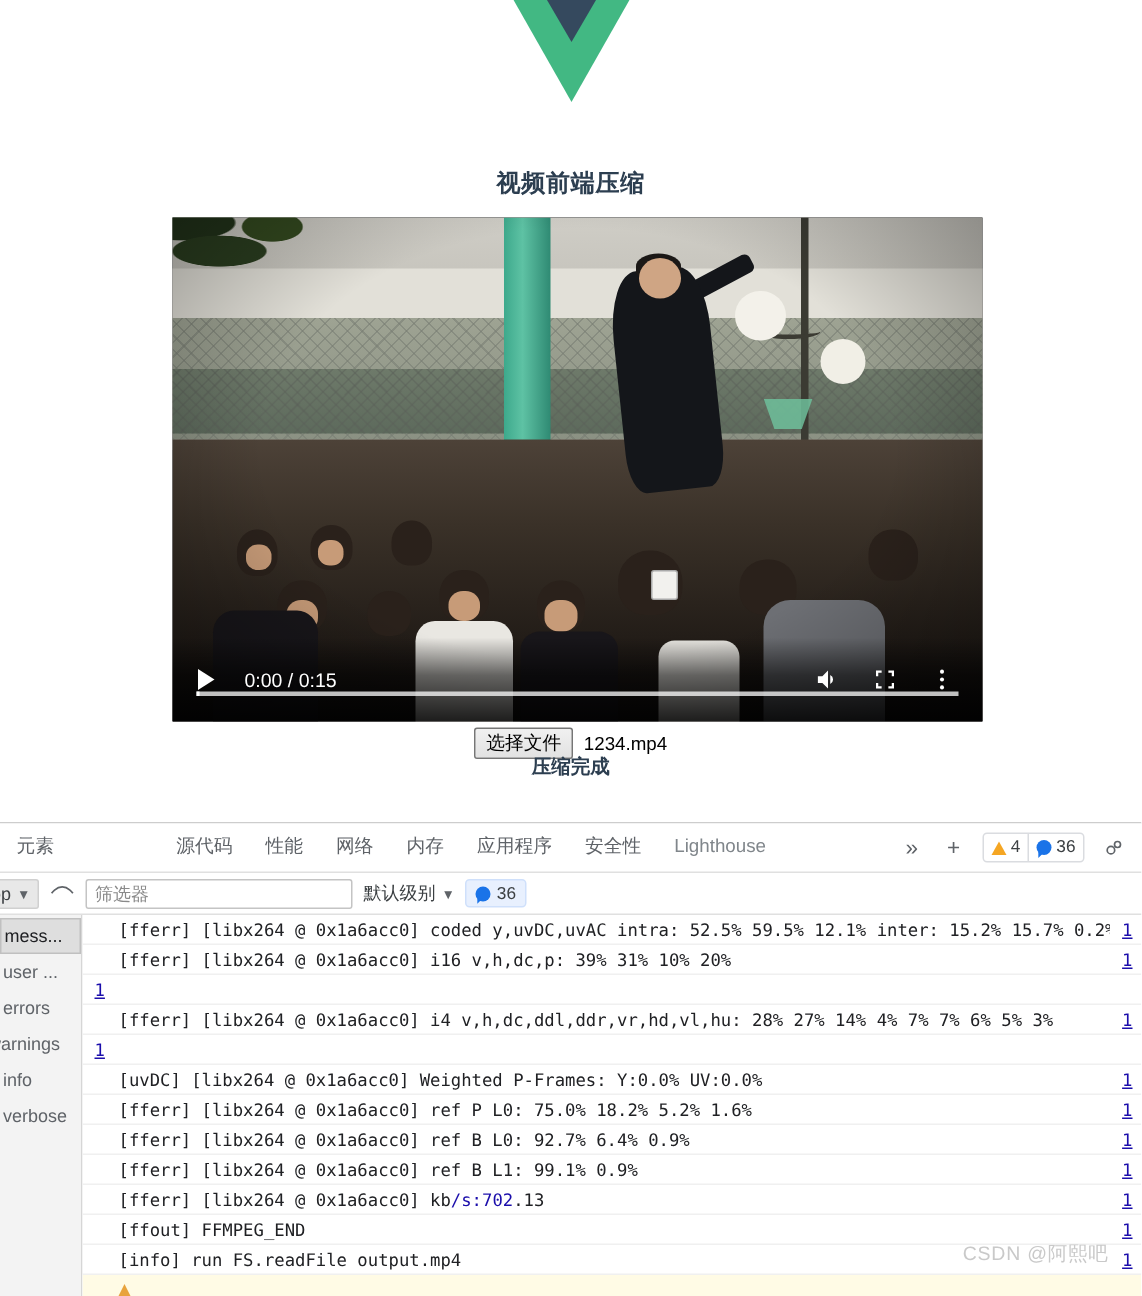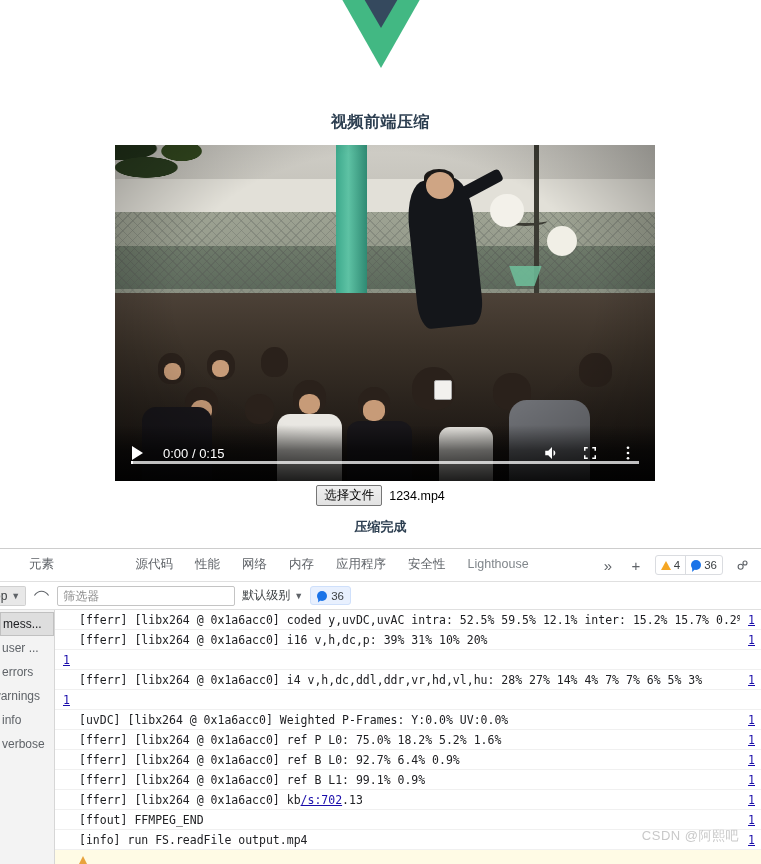--- a/index.html
+++ b/index.html
@@ -169,38 +169,38 @@
     background: linear-gradient(180deg,#f0f0f0,#e2e2e2);
     border-radius: 2px;
     padding: 1px 7px;
     font-size: 12.5px;
     color: #000;
     font-family: "Liberation Sans", sans-serif;
     cursor: default;
   }
   .file-name { font-size: 12.5px; color: #000; }
   .status-line {
-    position: absolute; top: 518px; left: 0; right: 0;
+    position: absolute; top: 502px; left: 0; right: 0;
     text-align: center; font-size: 13px; font-weight: bold; color: #2c3e50;
   }
 
   
   .devtools {
     flex: 1;
     border-top: 1px solid #cdcdcd;
     background: #fff;
     display: flex; flex-direction: column;
     min-height: 0;
   }
   .dt-tabbar {
     height: 33px;
     display: flex; align-items: stretch;
     border-bottom: 1px solid #e0e0e0;
     background: #fff;
-    padding-left: 18px;
+    padding-left: 0;
     flex: 0 0 33px;
   }
   .dt-tab {
     display: flex; align-items: center;
     padding: 0 11px;
     font-size: 12.5px;
     color: #5f6368;
     cursor: default;
     white-space: nowrap;
     border-bottom: 2px solid transparent;
@@ -322,21 +322,21 @@
     white-space: nowrap;
   }
   .log-row.warning { background: #fffbe5; border-bottom-color:#fdf2c3; }
   .log-text { padding-left: 24px; flex: 1; overflow: hidden; }
   .log-link {
     color: #1a0dab; text-decoration: underline;
     font-family: "DejaVu Sans Mono", "Liberation Mono", monospace;
     font-size: 11.5px;
     margin-left: 8px;
   }
-  .inline-link { color: #1a0dab; text-decoration: underline; }
+  .inline-link { color: #1a0dab; }
   .warn-icon-small {
     width:0;height:0;border-left:4px solid transparent;border-right:4px solid transparent;
     border-bottom:8px solid #e8a33d; margin-left:24px;
   }
   .watermark {
     position: absolute;
     right: 22px; bottom: 19px;
     font-size: 13px;
     color: #c9c9c9;
     font-family: "Liberation Sans", sans-serif;

